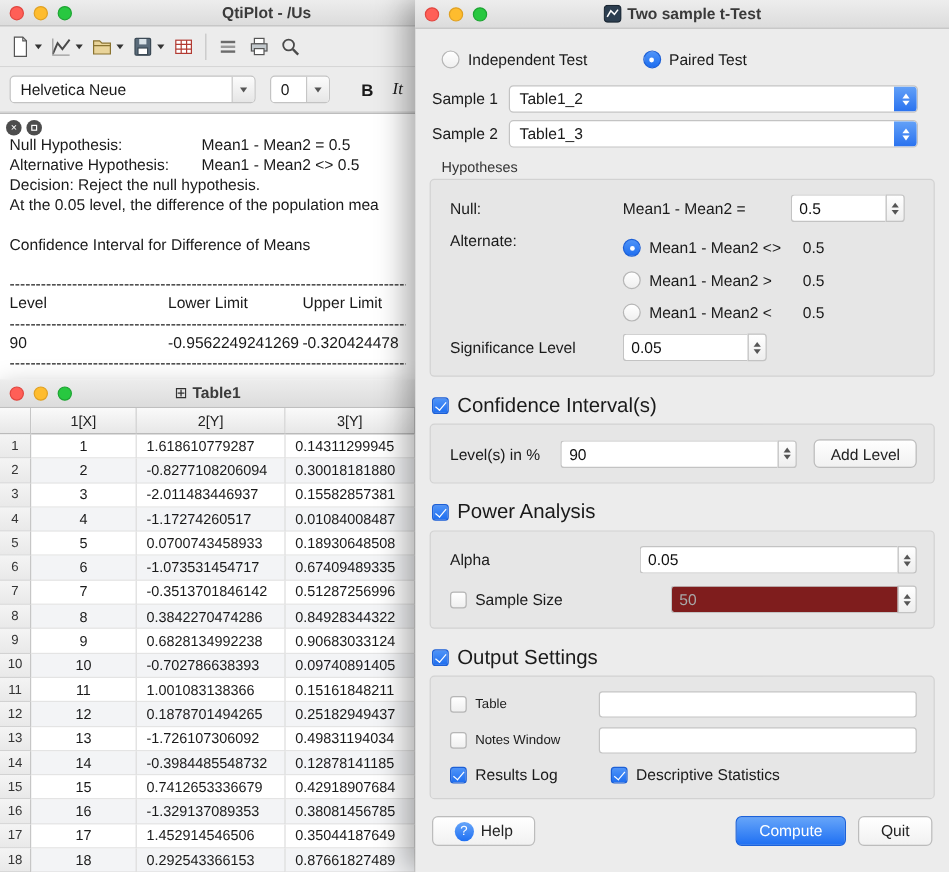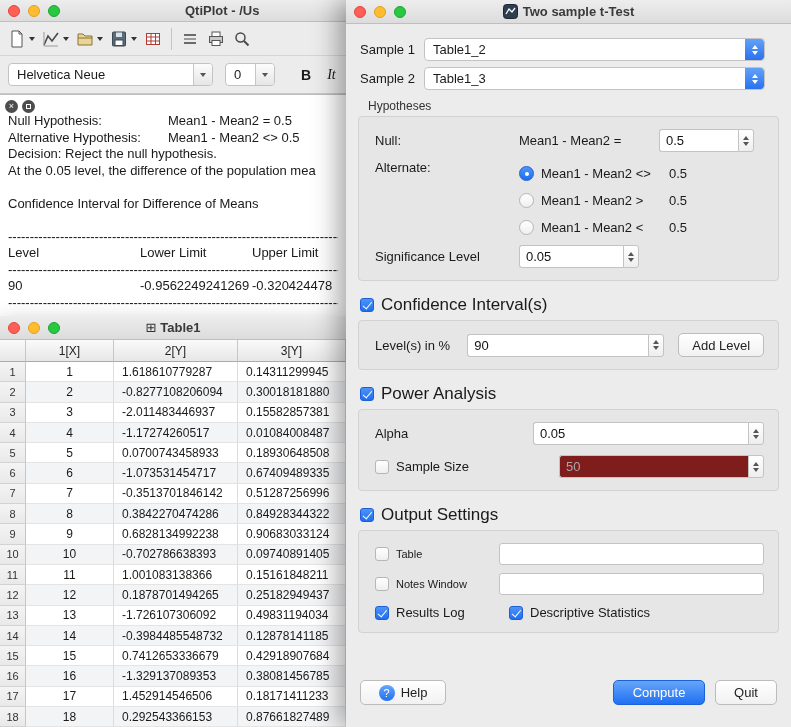--- a/index.html
+++ b/index.html
@@ -371,21 +371,21 @@
       <div class="trow">
       <div class="rowno">16</div>
       <div class="cell w1 cx">16</div>
       <div class="cell w2">-1.329137089353</div>
       <div class="cell wf">0.38081456785</div>
     </div>
       <div class="trow">
       <div class="rowno">17</div>
       <div class="cell w1 cx">17</div>
       <div class="cell w2">1.452914546506</div>
-      <div class="cell wf">0.18171411233</div>
+      <div class="cell wf">0.35044187649</div>
     </div>
       <div class="trow">
       <div class="rowno">18</div>
       <div class="cell w1 cx">18</div>
       <div class="cell w2">0.292543366153</div>
       <div class="cell wf">0.87661827489</div>
     </div>
     </div>
 </div>
 
@@ -400,20 +400,30 @@
       <svg width="15" height="15" viewBox="0 0 15 15">
           <rect x="0.5" y="0.5" width="14" height="14" rx="3" fill="#2c3e50" stroke="#1b2733"></rect>
           <path d="M3 10 L6 5 L9 8 L12 4" fill="none" stroke="#fff" stroke-width="1.3"></path>
         </svg>
     </span>
     <span class="win-title">Two sample t-Test</span>
   </div>
 
   <div class="dlg-content">
 
+    <div class="test-row">
+      <span class="opt">
+        <span class="radio"></span>
+        <span class="opt-label">Independent Test</span>
+      </span>
+      <span class="opt">
+        <span class="radio on"></span>
+        <span class="opt-label">Paired Test</span>
+      </span>
+    </div>
 
     <div class="sample-row">
       <span class="sample-label">Sample 1</span>
       <div class="combo">
         <span class="combo-text">Table1_2</span>
         <span class="combo-btn blue">
             <span class="tri-up-w"></span>
             <span class="tri-dn-w"></span>
           </span>
       </div>

